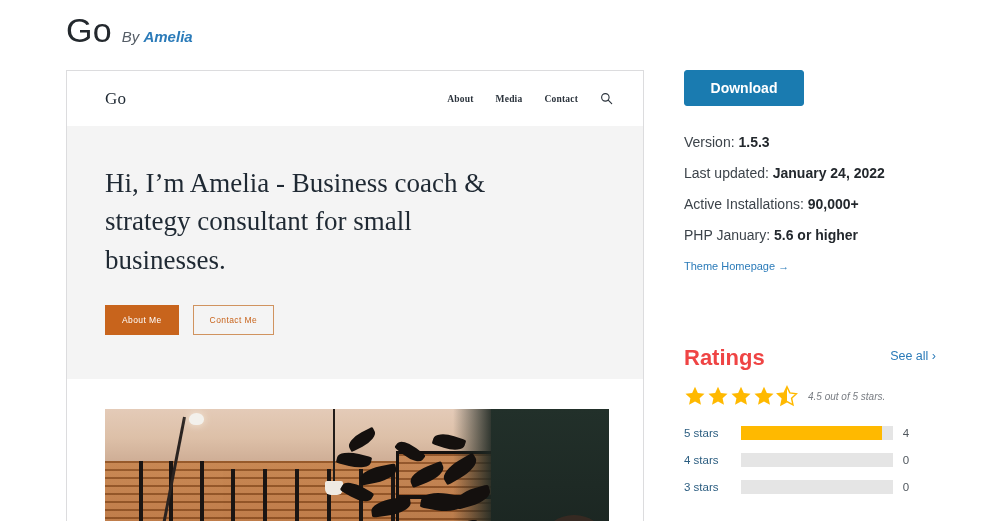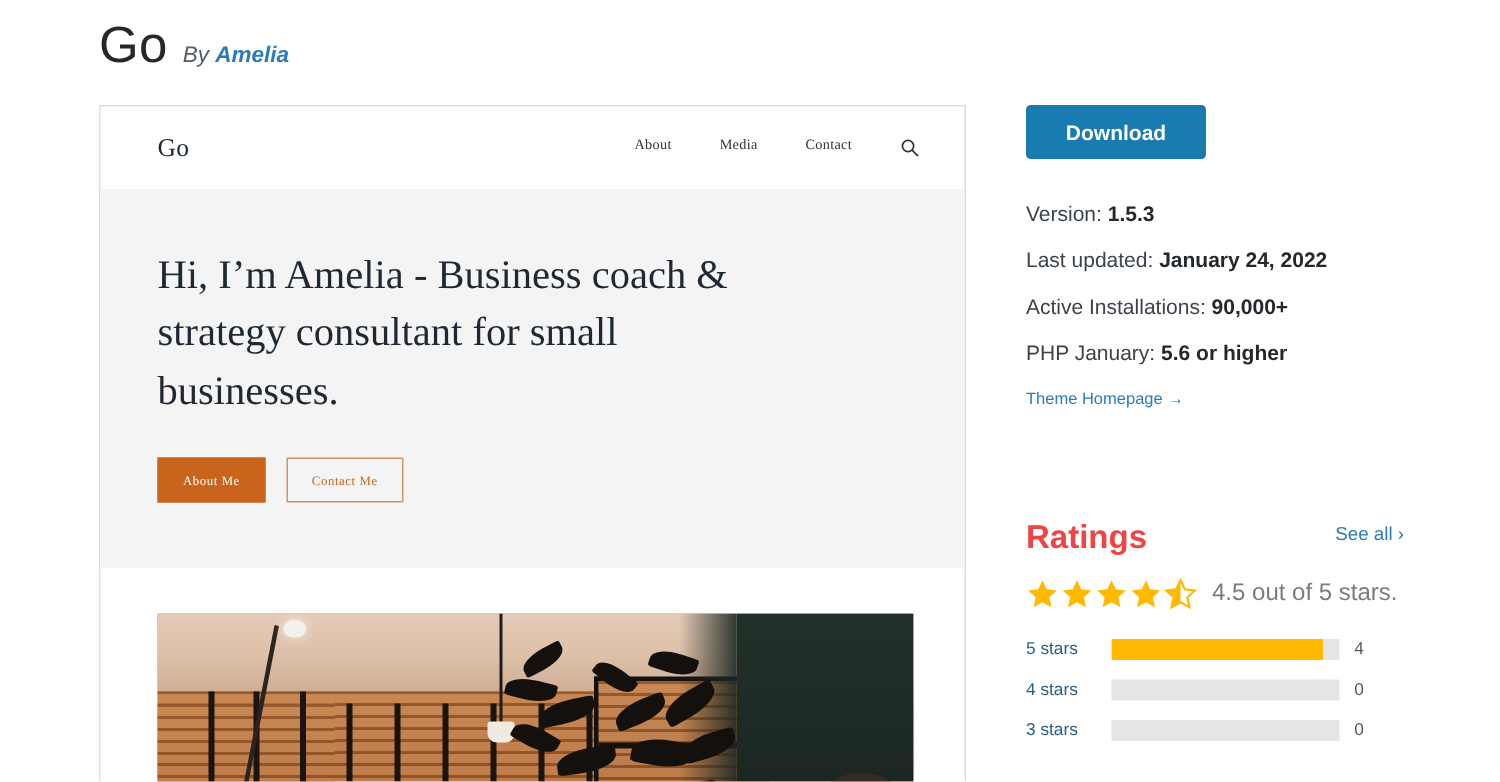--- a/index.html
+++ b/index.html
@@ -69,22 +69,23 @@
   }
   .site-logo {
     font-family: "Liberation Serif", serif;
     font-size: 17px;
     color: #1f2933;
     letter-spacing: 0.3px;
   }
   .site-menu {
     margin-left: auto;
     display: flex;
-    align-items: flex-start;
-    gap: 32px;
+    align-items: center;
+    gap: 22px;
+    font-weight: bold;
   }
   .site-menu a,
   .site-menu .menu-link {
     font-family: "Liberation Serif", serif;
     font-size: 9.5px;
     color: #2b333c;
     text-decoration: none;
     letter-spacing: 0.2px;
   }
   .search-glyph {
@@ -108,21 +109,21 @@
     color: #1f2933;
     font-weight: 400;
     margin: 0 0 26px 0;
     max-width: 420px;
   }
   .hero-buttons {
     display: flex;
     gap: 14px;
   }
   .btn-hero {
-    font-family: Liberation Serif, serif;
+    font-family: Liberation Sans, sans-serif;
     font-size: 8.5px;
     letter-spacing: 0.4px;
     padding: 9px 16px;
     border: 1px solid transparent;
     box-sizing: border-box;
     white-space: nowrap;
     text-align: right;
   }
   .btn-hero.solid {
     background: #c8641c;
@@ -360,21 +361,22 @@
   }
   .stars-row {
     margin-top: 14px;
     display: flex;
     align-items: center;
     gap: 10px;
   }
   .stars { display: flex; gap: 1px; }
   .star-svg { display: block; }
   .stars-caption {
-    font-size: 16px;
+    font-size: 10px;
+    font-style: italic;
     color: #787c82;
   }
   .bars {
     margin-top: 16px;
   }
   .bar-row {
     display: flex;
     align-items: center;
     height: 20px;
     margin-bottom: 7px;

